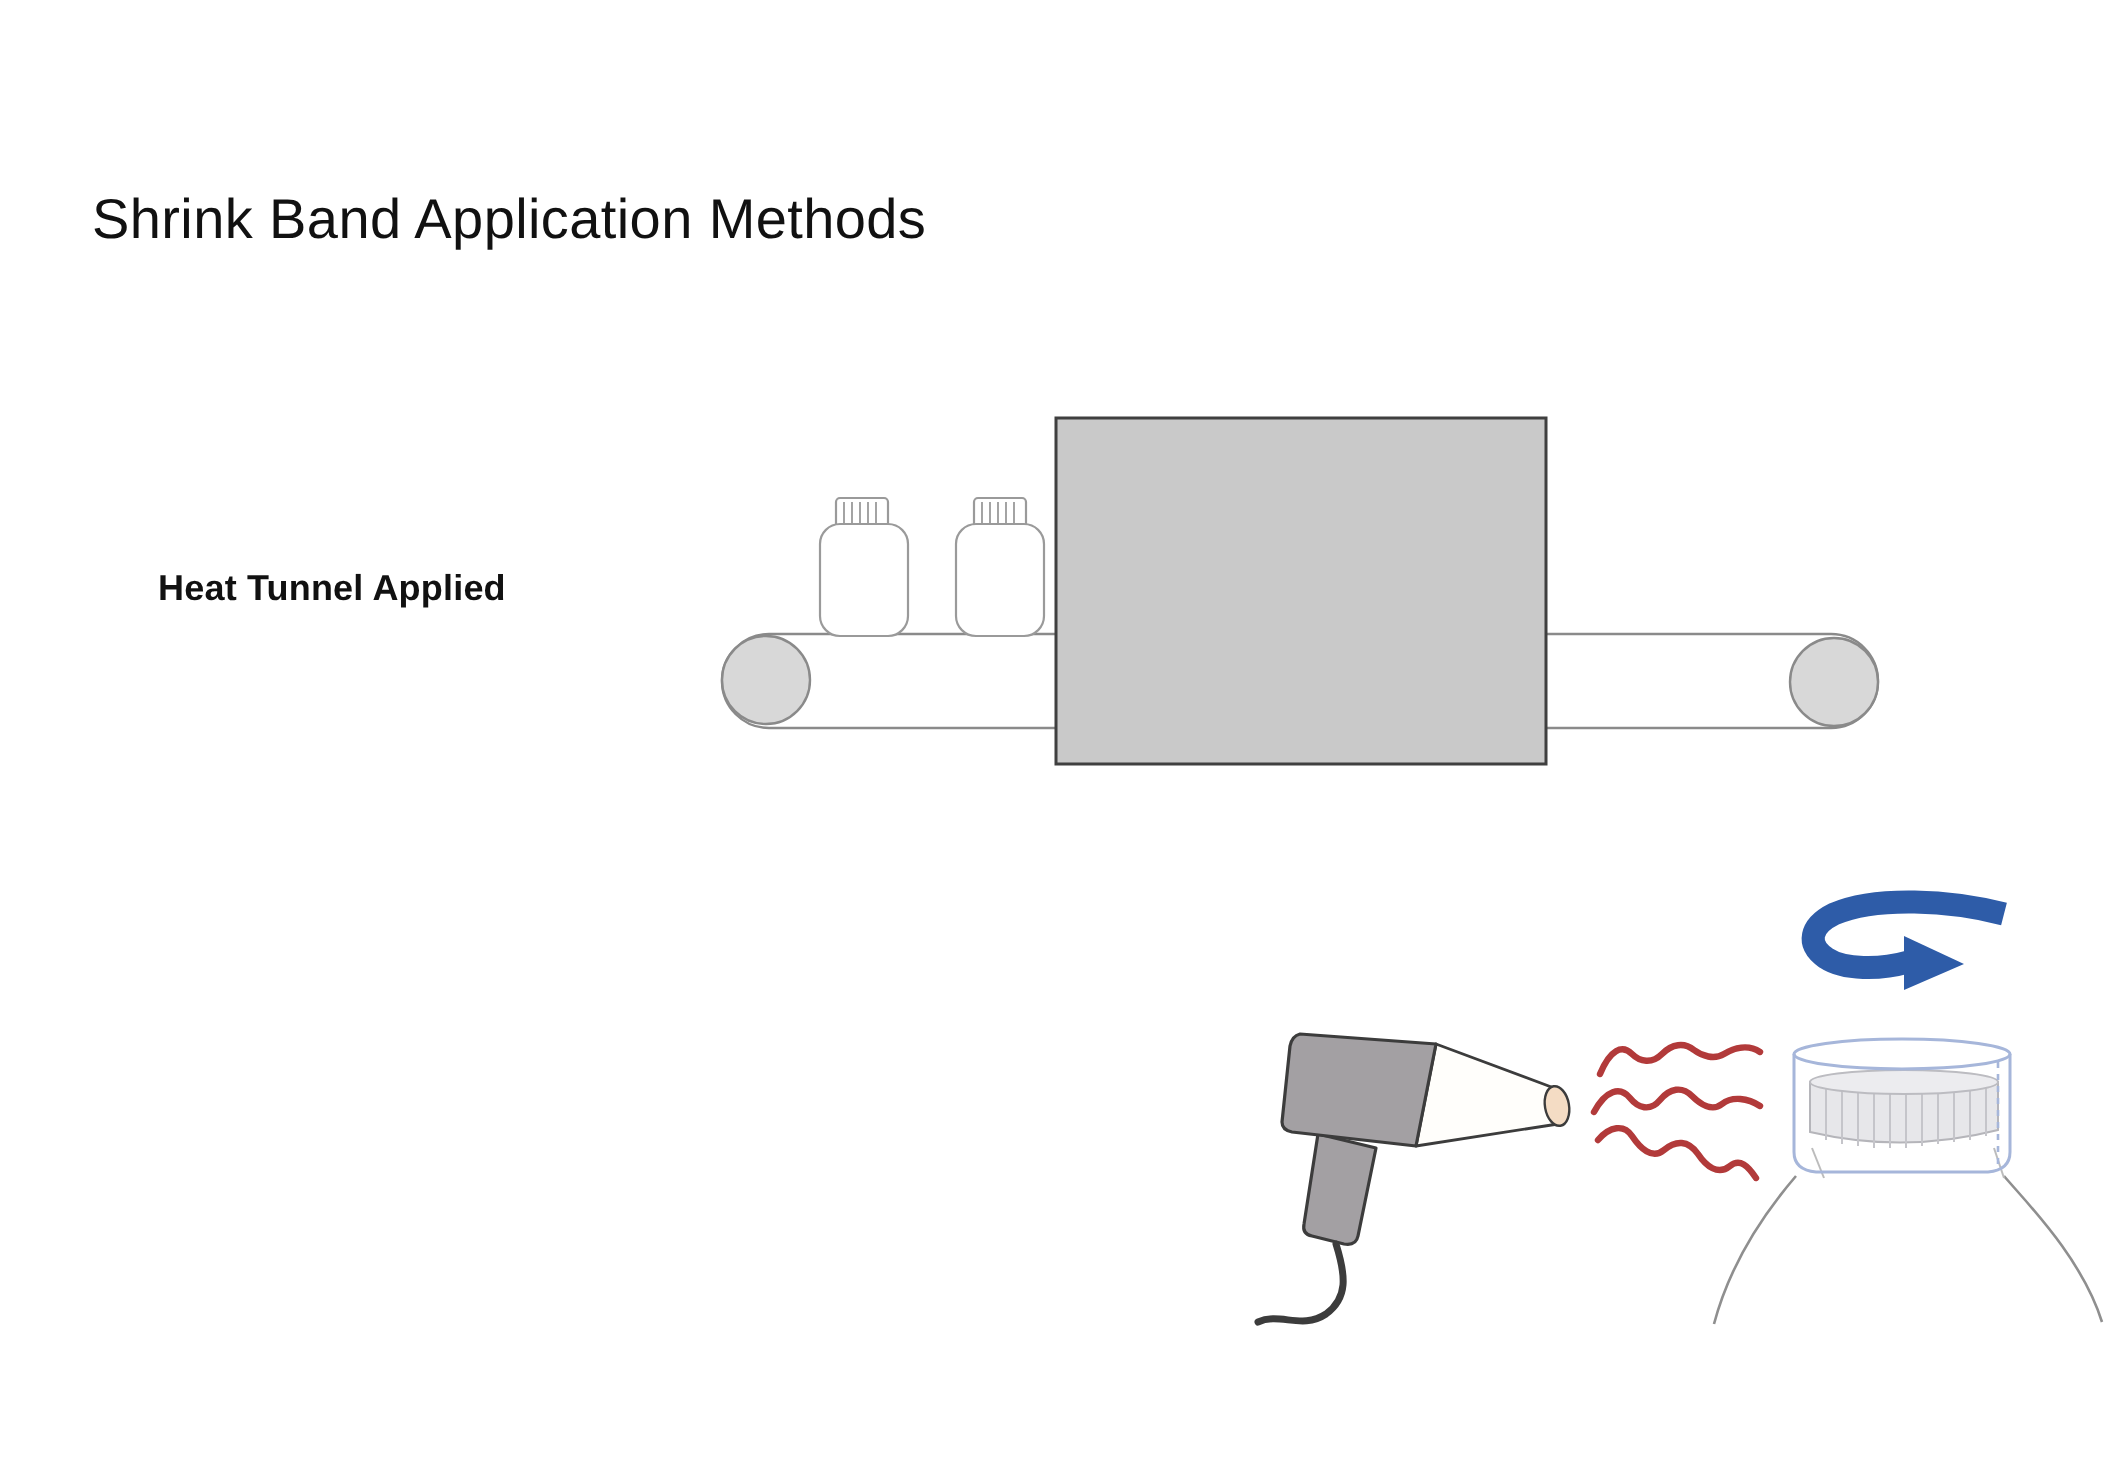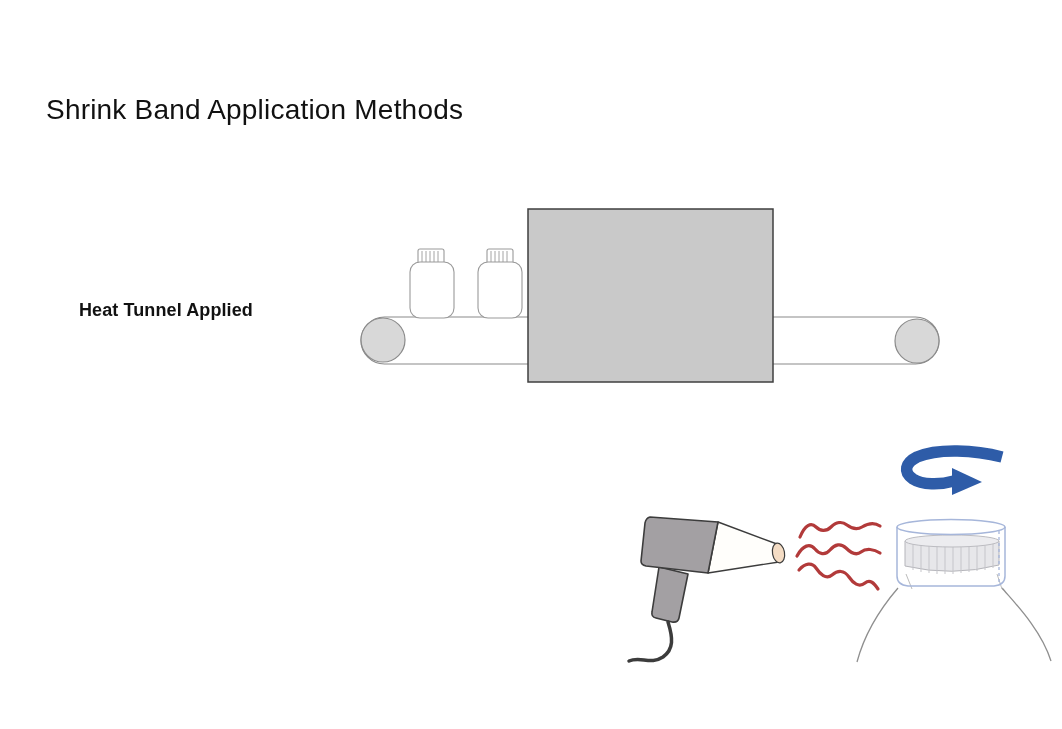--- a/index.html
+++ b/index.html
@@ -13,21 +13,21 @@
   .title{
     position:absolute;left:46px;top:94px;
     font-size:28px;font-weight:400;color:var(--text_color,#111);
     letter-spacing:0.2px;white-space:pre;
   }
   .section-label{
     position:absolute;
     font-size:18px;font-weight:700;color:var(--text_color,#111);
     letter-spacing:0.1px;white-space:pre;
   }
-  #label-tunnel{left:79px;top:300px;text-align:center;}
+  #label-tunnel{left:79px;top:284px;text-align:center;}
   #label-gun{left:92px;top:517px;}
   .scene{position:absolute;}
   #scene-tunnel{left:350px;top:195px;}
   #scene-gun{left:600px;top:440px;}
 
   
   .c-belt{fill:#ffffff;stroke:var(--belt_outline,#8a8a8a);stroke-width:1.2;}
   .c-roller{fill:var(--roller_gray,#d8d8d8);stroke:var(--belt_outline,#8a8a8a);stroke-width:1.2;}
   .c-tunnel{fill:var(--tunnel_gray,#c9c9c9);stroke:#3f3f3f;stroke-width:1.5;}
   .c-bottle{fill:#ffffff;stroke:#9a9a9a;stroke-width:1.1;}

